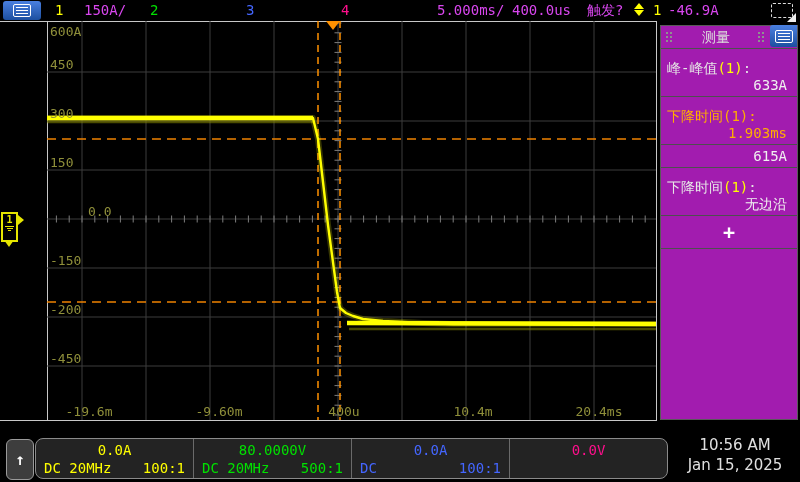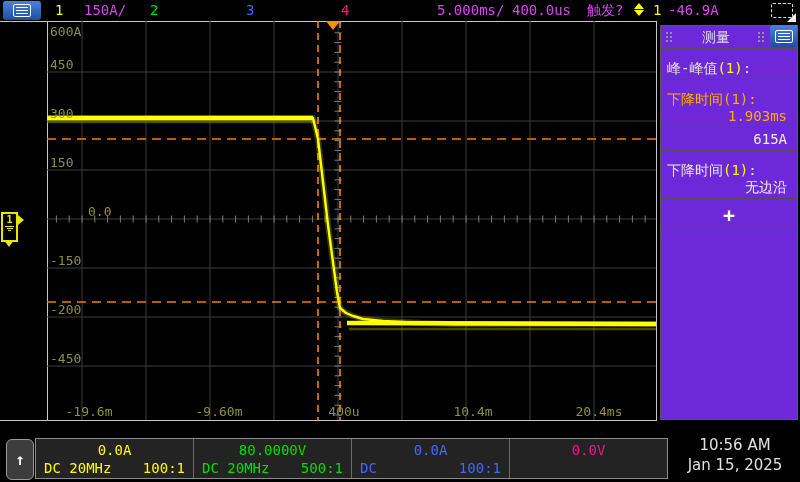--- a/index.html
+++ b/index.html
@@ -37,21 +37,21 @@
        color:#e6e600;font-size:10px;line-height:10px;text-align:center;}
   .gnd .g1{margin-top:1px;font-weight:bold;}
   .gnd .gb{margin:1px auto 0;width:9px;height:1px;background:#e6e600;}
   .gnd .gb2{width:6px;} .gnd .gb3{width:3px;}
   .gnd-arrow{position:absolute;left:18px;top:215px;width:0;height:0;
              border-left:6px solid #e6e600;border-top:5px solid transparent;border-bottom:5px solid transparent;}
   .gnd-darrow{position:absolute;left:4px;top:240px;width:0;height:0;
               border-top:7px solid #e6e600;border-left:5px solid transparent;border-right:5px solid transparent;}
 
   
-  .panel{position:absolute;left:660px;top:25px;width:138px;height:395px;background:#6d28d9;
+  .panel{position:absolute;left:660px;top:25px;width:138px;height:395px;background:#a21caf;
          border:1px solid #5a5a5a;box-sizing:border-box;}
   .panel-hd{position:relative;height:22px;border-bottom:1px solid #4f4f4f;}
   .panel-title{position:absolute;left:0;right:26px;text-align:center;top:3px;font-size:14px;color:#dcdcdc;}
   .grip{position:absolute;top:5px;width:8px;height:13px;
         background:radial-gradient(circle,#909090 1px,transparent 1.4px);background-size:4px 4px;}
   .grip.l{left:4px;} .grip.r{right:32px;}
   .panel-menu{position:absolute;right:0px;top:-1px;width:27px;height:22px;border-radius:3px 0 0 3px;
               background:linear-gradient(#4a80e0,#1c4fa0);display:flex;align-items:center;justify-content:center;}
   .mitem{padding:3px 6px 2px 6px;border-bottom:1px solid #4f4f4f;}
   .mlabel{font-size:14px;line-height:17px;color:#e6e6e6;margin-top:8px;}
@@ -60,21 +60,21 @@
   .mitem.hl .mlabel,.mitem.hl .mchan,.mitem.hl .mvalue{color:#ffae00;}
   .plus-row{height:32px;border-bottom:1px solid #4f4f4f;display:flex;align-items:center;justify-content:center;
             font-size:20px;font-weight:bold;color:#ffffff;}
 
   
   .botbar{position:absolute;left:0;top:430px;width:800px;height:52px;background:#000;}
   .up-btn{position:absolute;left:6px;top:9px;width:26px;height:39px;border-radius:6px;
           background:#3d3d3d;border:1px solid #9a9a9a;color:#fff;font-size:16px;font-weight:bold;
           display:flex;align-items:center;justify-content:center;}
   .chgrp{position:absolute;left:35px;top:8px;width:633px;height:41px;background:#232323;
-         border:1px solid #8a8a8a;border-radius:0;box-sizing:border-box;display:flex;}
+         border:1px solid #8a8a8a;border-radius:8px;box-sizing:border-box;display:flex;}
   .chbox{flex:1;padding:2px 8px 0 8px;border-right:1px solid #6a6a6a;display:flex;flex-direction:column;}
   .chbox:last-child{border-right:none;gap:42px;}
   .chv{font-size:14px;line-height:18px;text-align:center;}
   .chrow{display:flex;justify-content:space-between;font-size:14px;line-height:18px;}
   .clock{position:absolute;left:672px;top:5px;width:126px;text-align:center;color:#e0e0e0;
          font-family:"DejaVu Sans", sans-serif;font-size:15px;line-height:20px;}
 </style>
 </head>
 <body>
 
@@ -265,20 +265,21 @@
     <div class="grip l"></div>
     <span class="panel-title">测量</span>
     <div class="grip r"></div>
     <div class="panel-menu">
       <div class="list-ico"></div>
     </div>
   </div>
 
   <div class="mitem">
     <div class="mlabel"><span>峰-峰值</span><span class="mchan">(1)</span><span>:</span></div>
+    <div class="mvalue">633A</div>
   </div>
   <div class="mitem hl">
     <div class="mlabel"><span>下降时间</span><span class="mchan">(1)</span><span>:</span></div>
     <div class="mvalue">1.903ms</div>
   </div>
   <div class="mitem">
     <div class="mvalue">615A</div>
   </div>
   <div class="mitem">
     <div class="mlabel"><span>下降时间</span><span class="mchan">(1)</span><span>:</span></div>

